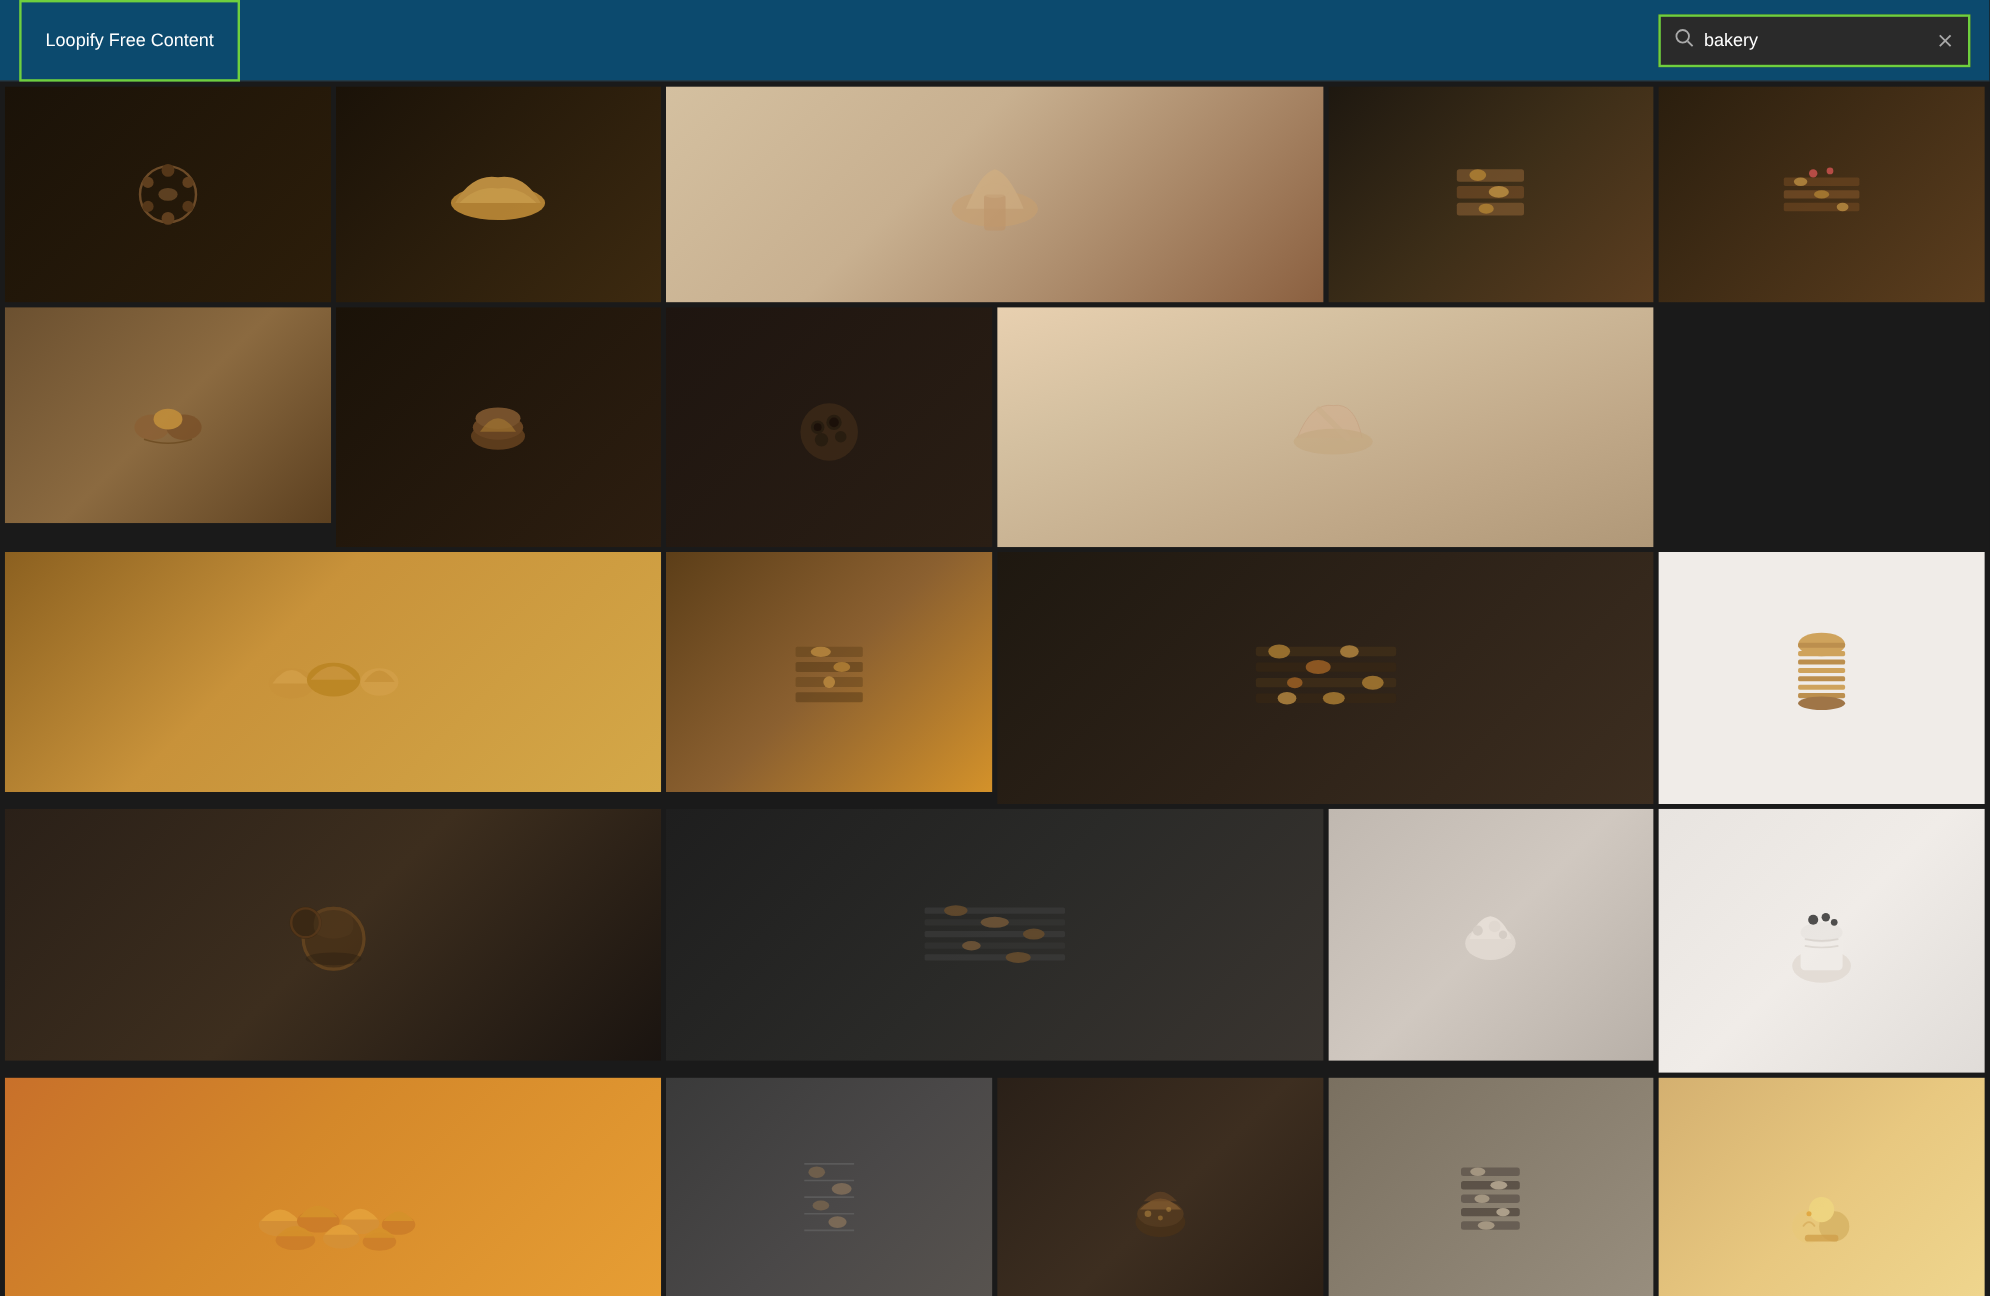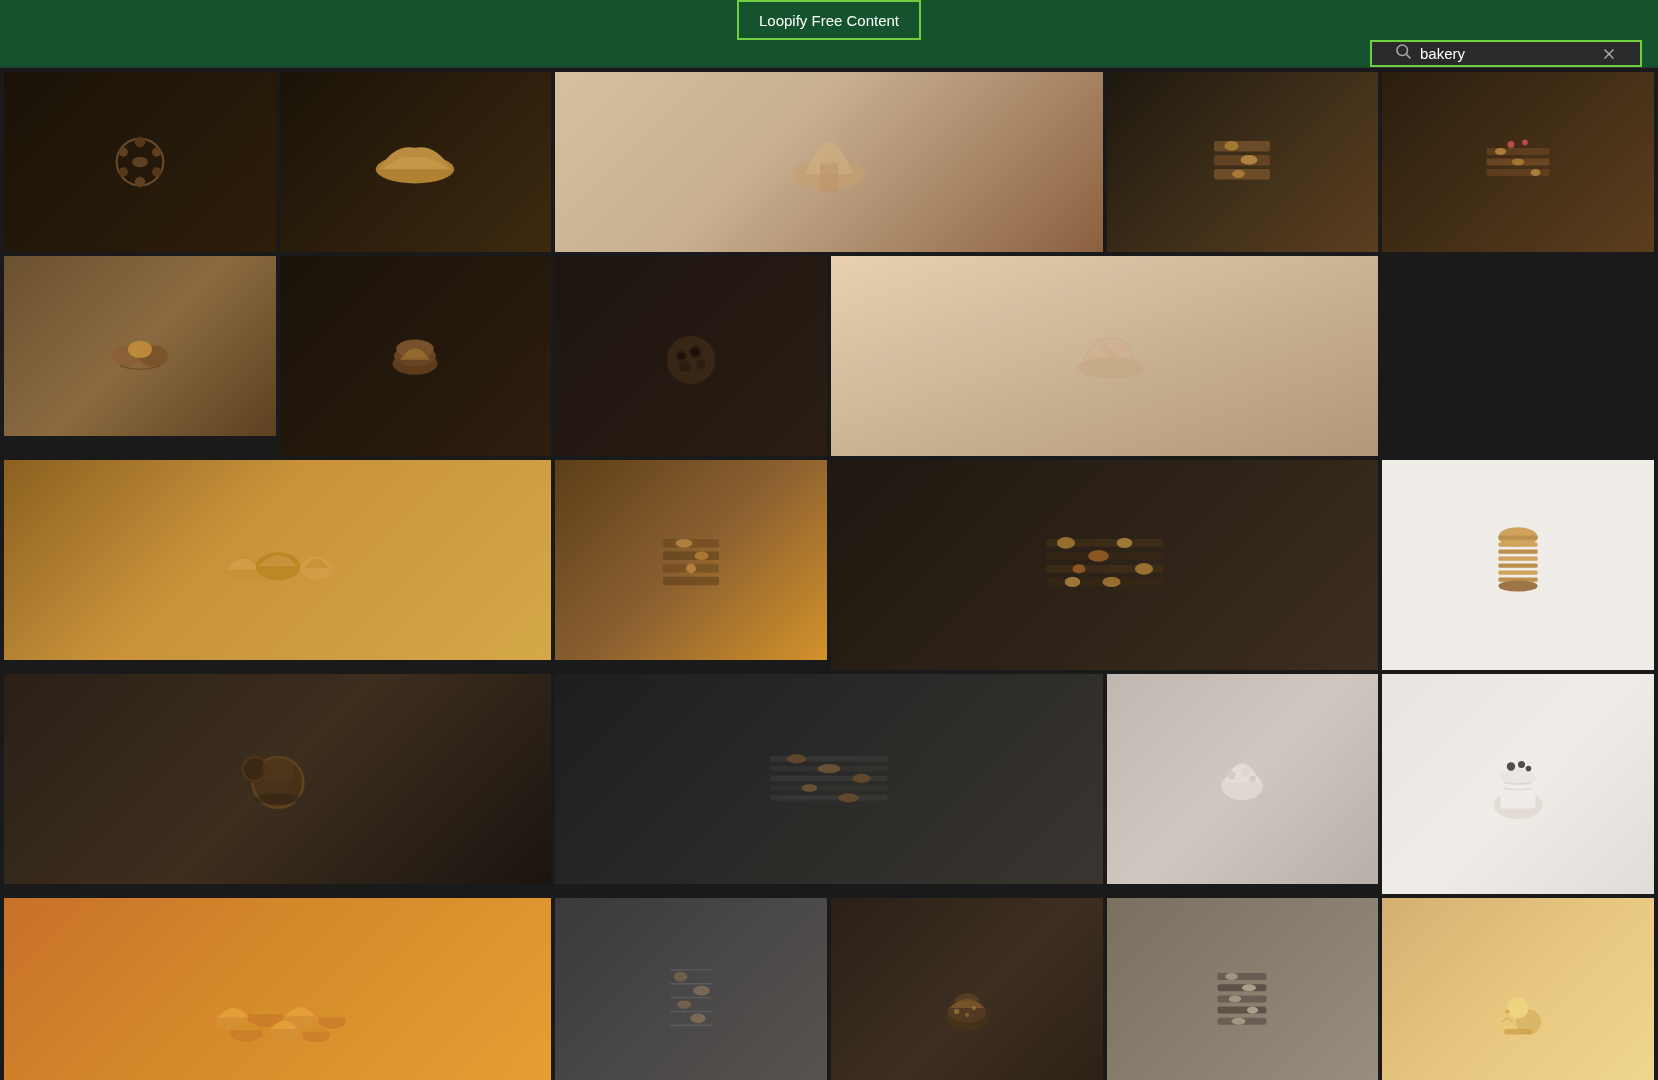--- a/index.html
+++ b/index.html
@@ -8,26 +8,25 @@
       font-family: Arial, sans-serif;
       width: 1658px;
       min-height: 1080px;
       overflow-x: hidden;
     }
 
     
     .header {
       display: flex;
       align-items: center;
-      background: #14532d;
+      background: #0c4a6e;
       height: 68px;
       padding: 0 16px;
       gap: 0;
       border-bottom: 1px solid #333;
-      flex-direction: column;
     }
 
     .tab-loopify {
       display: flex;
       align-items: center;
       height: 68px;
       padding: 0 20px;
       border: 2px solid #6fcf3e;
       color: #ffffff;
       font-size: 15px;
@@ -50,21 +49,21 @@
       white-space: nowrap;
     }
 
     .search-wrapper {
       margin-left: auto;
       display: flex;
       align-items: center;
       border: 2px solid #6fcf3e;
       background: #2a2a2a;
       height: 44px;
-      padding: 0 22px;
+      padding: 0 10px;
       min-width: 260px;
     }
 
     .search-icon-wrap {
       color: #aaa;
       margin-right: 8px;
       font-size: 18px;
     }
 
     .search-input {

